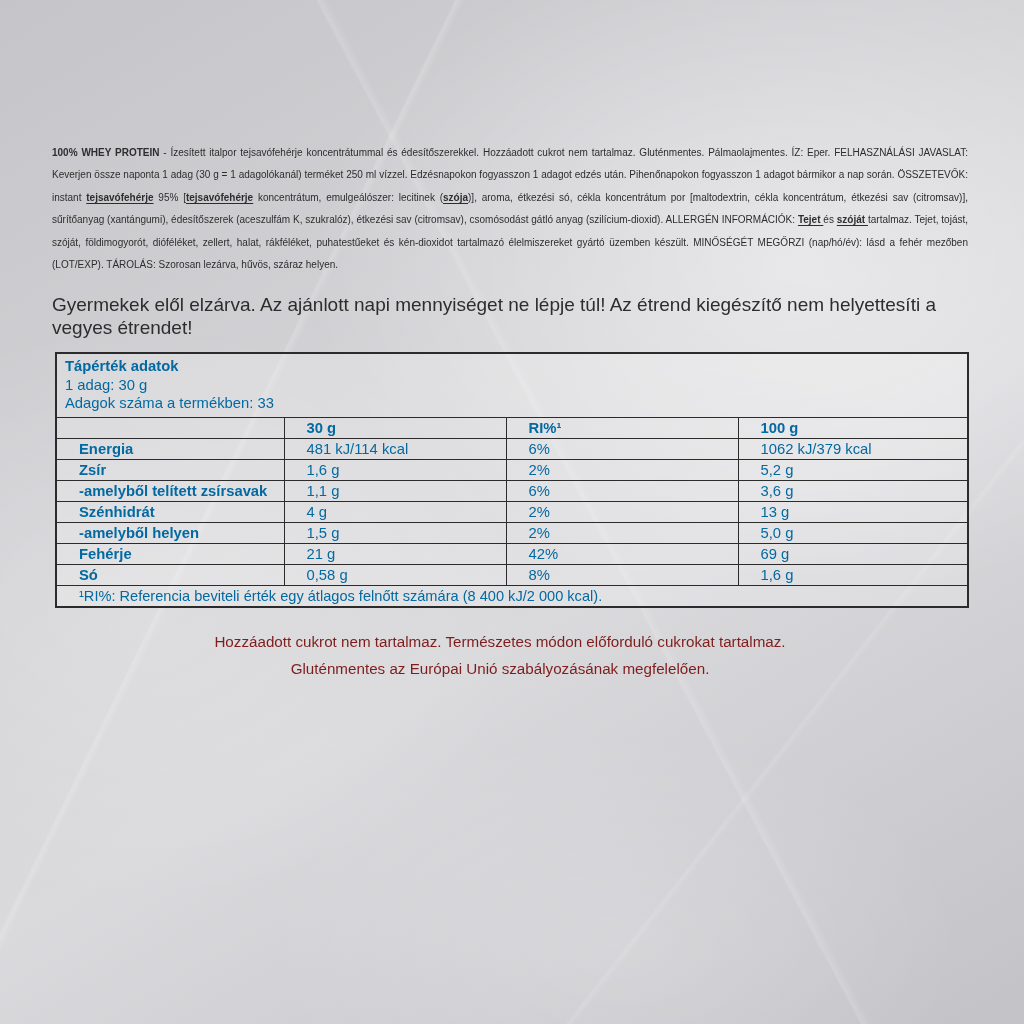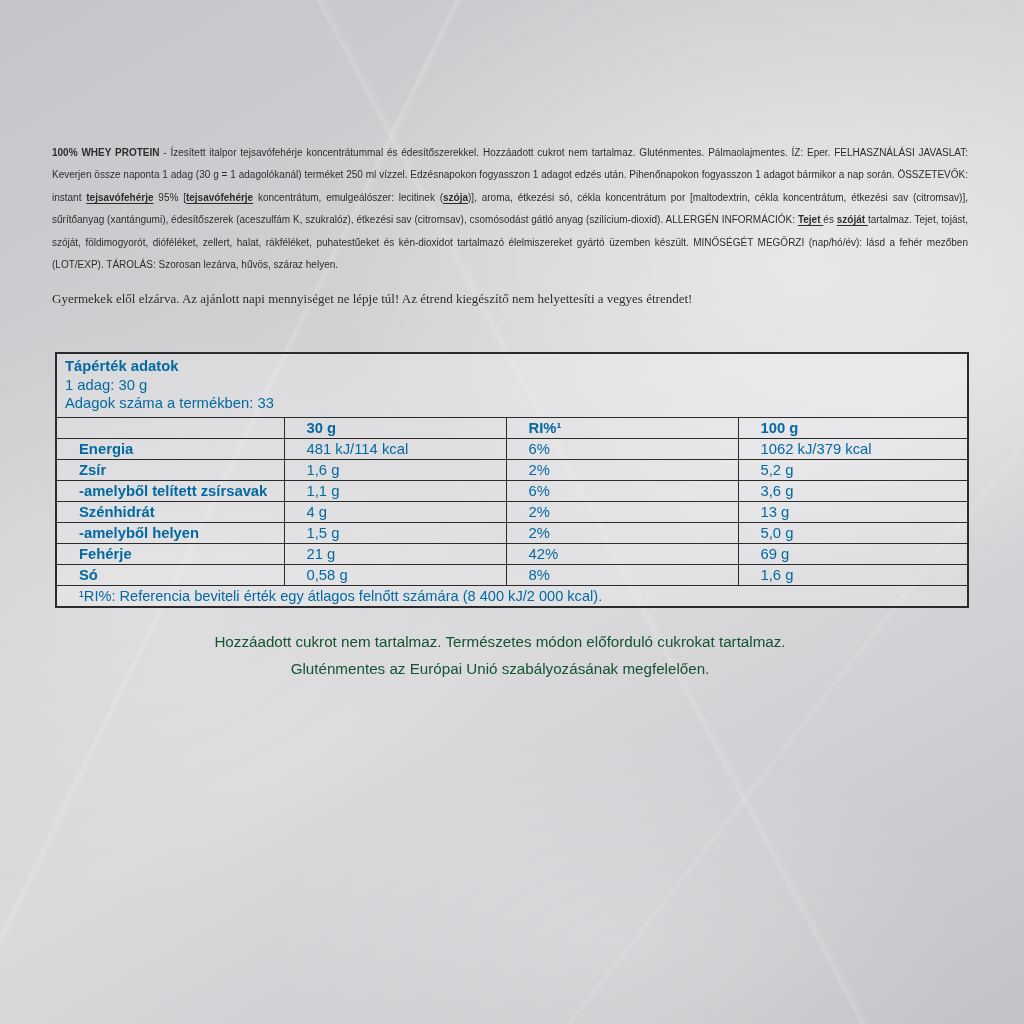--- a/index.html
+++ b/index.html
@@ -24,25 +24,24 @@
     position:absolute; left:52px; top:142px; width:916px;
   }
   .description {
     margin:0;
     text-align:justify;
     font-size:10px;
     line-height:22.4px;
     color:#2d2d2d;
   }
   .warning {
-    margin:12px 0 0 0;
-    font-size:13px;
+    margin:18px 0 0 0;
+    font-size:19px;
     line-height:22.4px;
     color:#2d2d2d;
-    font-family:Liberation Serif, serif;
   }
   .b { font-weight:bold; }
   .u { text-decoration:underline; text-underline-offset:2px; }
 
   table.nutri {
     position:absolute; left:55px; top:352px;
     width:912px;
     table-layout:fixed;
     border-collapse:collapse;
     border:2px solid #2b2b2b;
@@ -70,21 +69,21 @@
   .nutri .t-title { font-weight:bold; }
   .nutri .head-row th { font-weight:bold; }
   .nutri .lbl { font-weight:bold; }
   .nutri .footnote-cell { font-size:14.6px; }
 
   .bottom-note {
     position:absolute; left:0; top:628px; width:1000px;
     text-align:center;
     font-size:15.2px;
     line-height:27px;
-    color:#14532d;
+    color:#7f1d1d;
   }
 </style>
 </head>
 <body>
 
 <div class="sheet">
   <p class="description"><span class="b">100% WHEY PROTEIN</span><span> - Ízesített italpor tejsavófehérje koncentrátummal és édesítőszerekkel. Hozzáadott cukrot nem tartalmaz. Gluténmentes. Pálmaolajmentes. ÍZ: Eper. FELHASZNÁLÁSI JAVASLAT: Keverjen össze naponta 1 adag (30 g = 1 adagolókanál) terméket 250 ml vízzel. Edzésnapokon fogyasszon 1 adagot edzés után. Pihenőnapokon fogyasszon 1 adagot bármikor a nap során. ÖSSZETEVŐK: instant </span><span class="b u">tejsavófehérje</span><span> 95% [</span><span class="b u">tejsavófehérje</span><span> koncentrátum, emulgeálószer: lecitinek (</span><span class="b u">szója</span><span>)], aroma, étkezési só, cékla koncentrátum por [maltodextrin, cékla koncentrátum, étkezési sav (citromsav)], sűrítőanyag (xantángumi), édesítőszerek (aceszulfám K, szukralóz), étkezési sav (citromsav), csomósodást gátló anyag (szilícium-dioxid). ALLERGÉN INFORMÁCIÓK: </span><span class="b u">Tejet </span><span>és </span><span class="b u">szóját </span><span>tartalmaz. Tejet, tojást, szóját, földimogyorót, dióféléket, zellert, halat, rákféléket, puhatestűeket és kén-dioxidot tartalmazó élelmiszereket gyártó üzemben készült. MINŐSÉGÉT MEGŐRZI (nap/hó/év): lásd a fehér mezőben (LOT/EXP). TÁROLÁS: Szorosan lezárva, hűvös, száraz helyen.</span></p>
   <p class="warning">Gyermekek elől elzárva. Az ajánlott napi mennyiséget ne lépje túl! Az étrend kiegészítő nem helyettesíti a vegyes étrendet!</p>
 </div>
 

